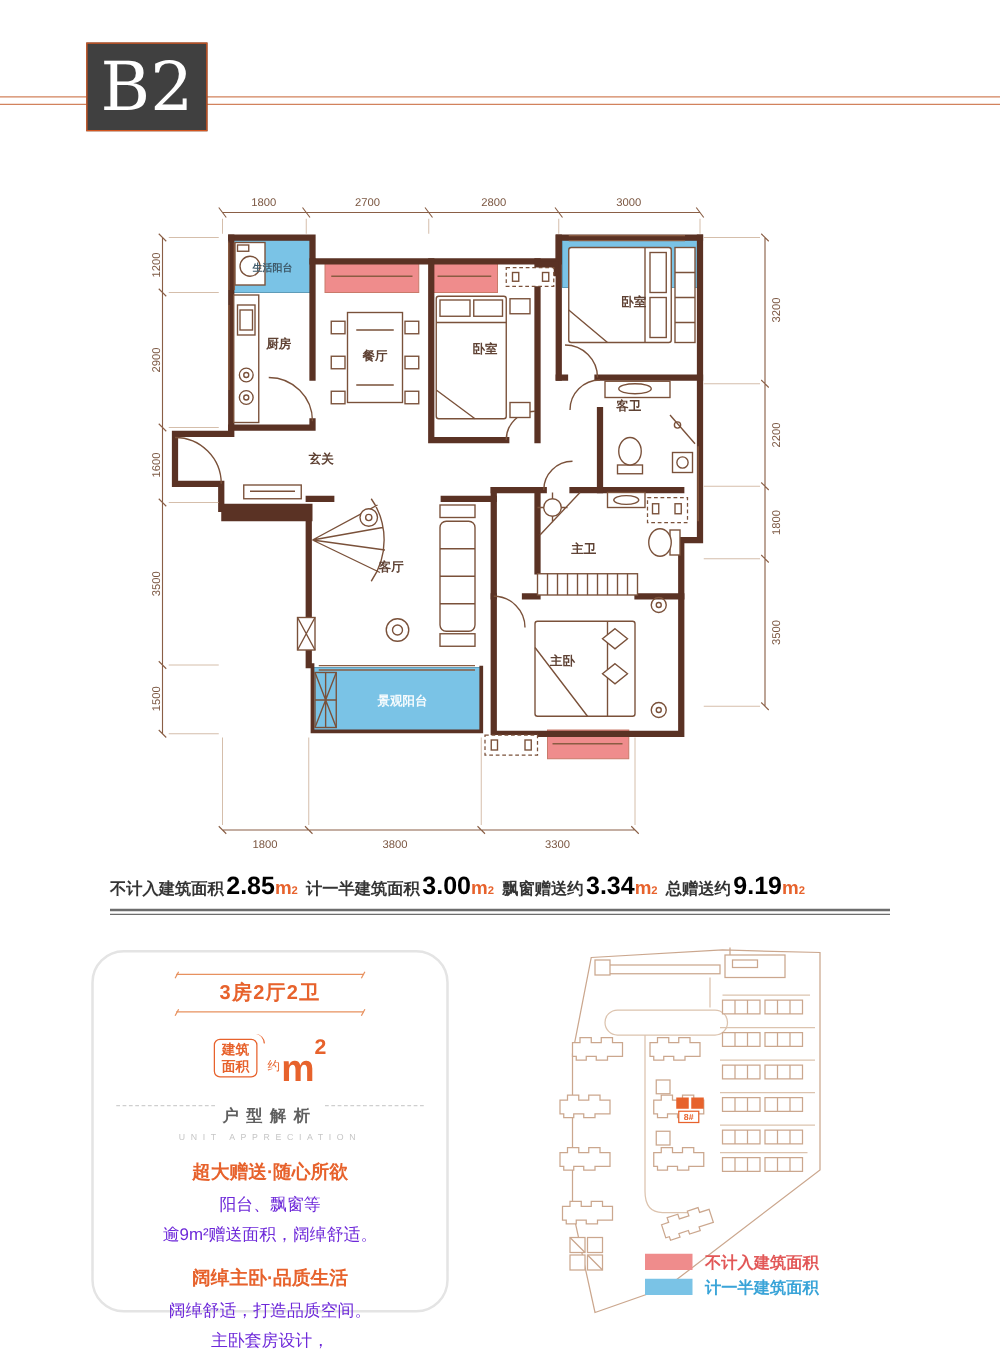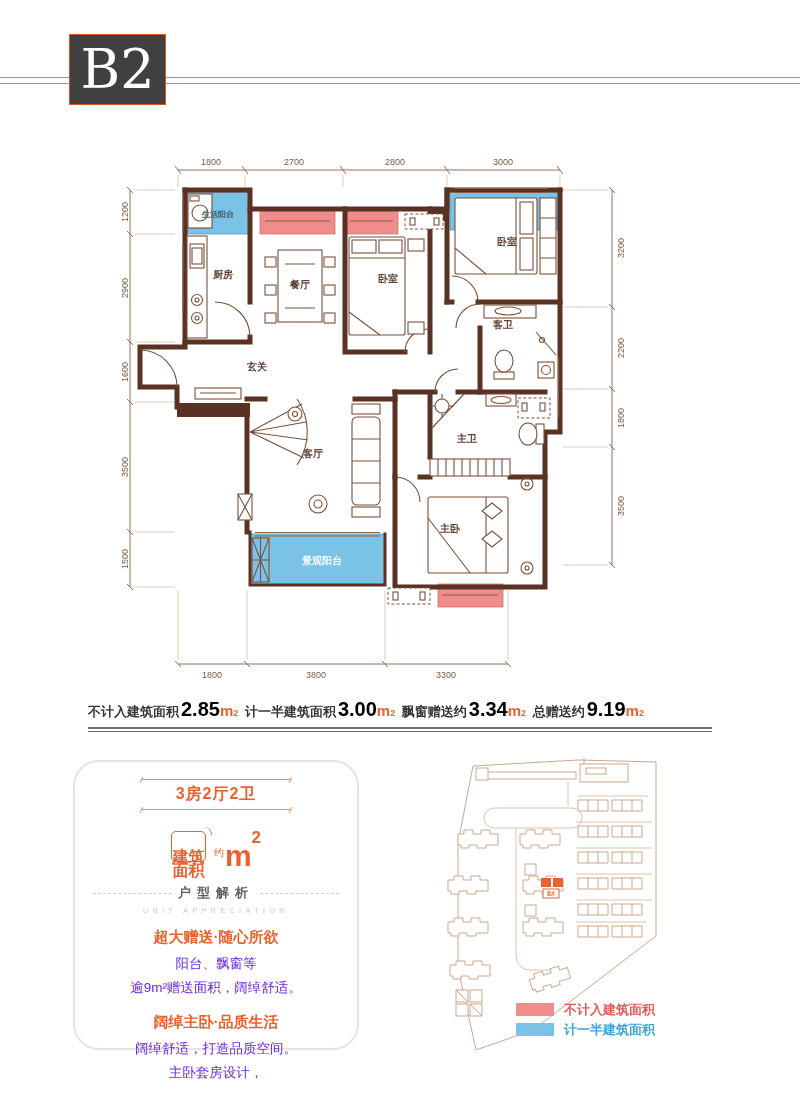--- a/index.html
+++ b/index.html
@@ -40,28 +40,28 @@
 
   
   #card { position:absolute; left:73px; top:760px; width:286px; height:290px;
           border:2px solid #e4e4e4; border-radius:26px; text-align:center; padding-top:13px; }
   .dimline { position:relative; width:150px; height:1px; background:#e7915f; margin:4px auto; }
   .dimline::before, .dimline::after { content:""; position:absolute; top:-2.5px; width:1px; height:6px; background:#e7915f; transform:rotate(28deg); }
   .dimline::before { left:0; } .dimline::after { right:0; }
   #unit-type { font-size:16px; font-weight:bold; color:#e7622c; letter-spacing:1px; }
   #area-row { display:flex; align-items:flex-end; justify-content:center; margin-top:6px; height:52px; }
   #area-box { width:35px; height:31px; border:1.5px solid #e7622c; border-radius:5px; color:#e7622c;
-              font-size:16px; font-weight:bold; line-height:14px; padding-top:18px; margin-bottom:6px; position:relative; }
+              font-size:11px; font-weight:bold; line-height:14px; padding-top:1px; margin-bottom:6px; position:relative; }
   #area-box::after { content:""; position:absolute; right:-7px; top:-5px; width:8px; height:8px;
                      border-right:1.5px solid #e7622c; border-radius:0 8px 0 0; }
   #area-about { font-size:10px; color:#e7622c; margin:0 1px 8px 8px; }
   #area-value { font-size:46px; font-weight:bold; color:#e7622c; line-height:0.85; letter-spacing:-1px; }
   #area-unit { font-size:30px; font-weight:bold; color:#e7622c; line-height:0.8; }
   #area-sup { font-size:17px; font-weight:bold; color:#e7622c; position:relative; top:-20px; }
-  #divider { display:flex; align-items:center; margin:16px 18px 0 18px; }
+  #divider { display:flex; margin:16px 18px 0 18px; }
   #divider .dl { flex:1; border-top:1px dashed #cfcfcf; }
   #divider .dt { font-size:13px; color:#5f5f5f; letter-spacing:6px; margin:0 6px; font-weight:bold; }
   #subtitle { font-size:7px; color:#c6c6c6; letter-spacing:4.5px; margin-top:5px; }
   .feature { margin-top:14px; }
   .feature-title { font-size:15px; font-weight:bold; color:#e7622c; margin-bottom:5px; }
   .feature-line { font-size:13.5px; color:#6d28d9; line-height:1.75; }
 
   
   #siteplan { position:absolute; left:428px; top:758px; }
   .sp { stroke:#cba78e; stroke-width:1; fill:#fff; }

